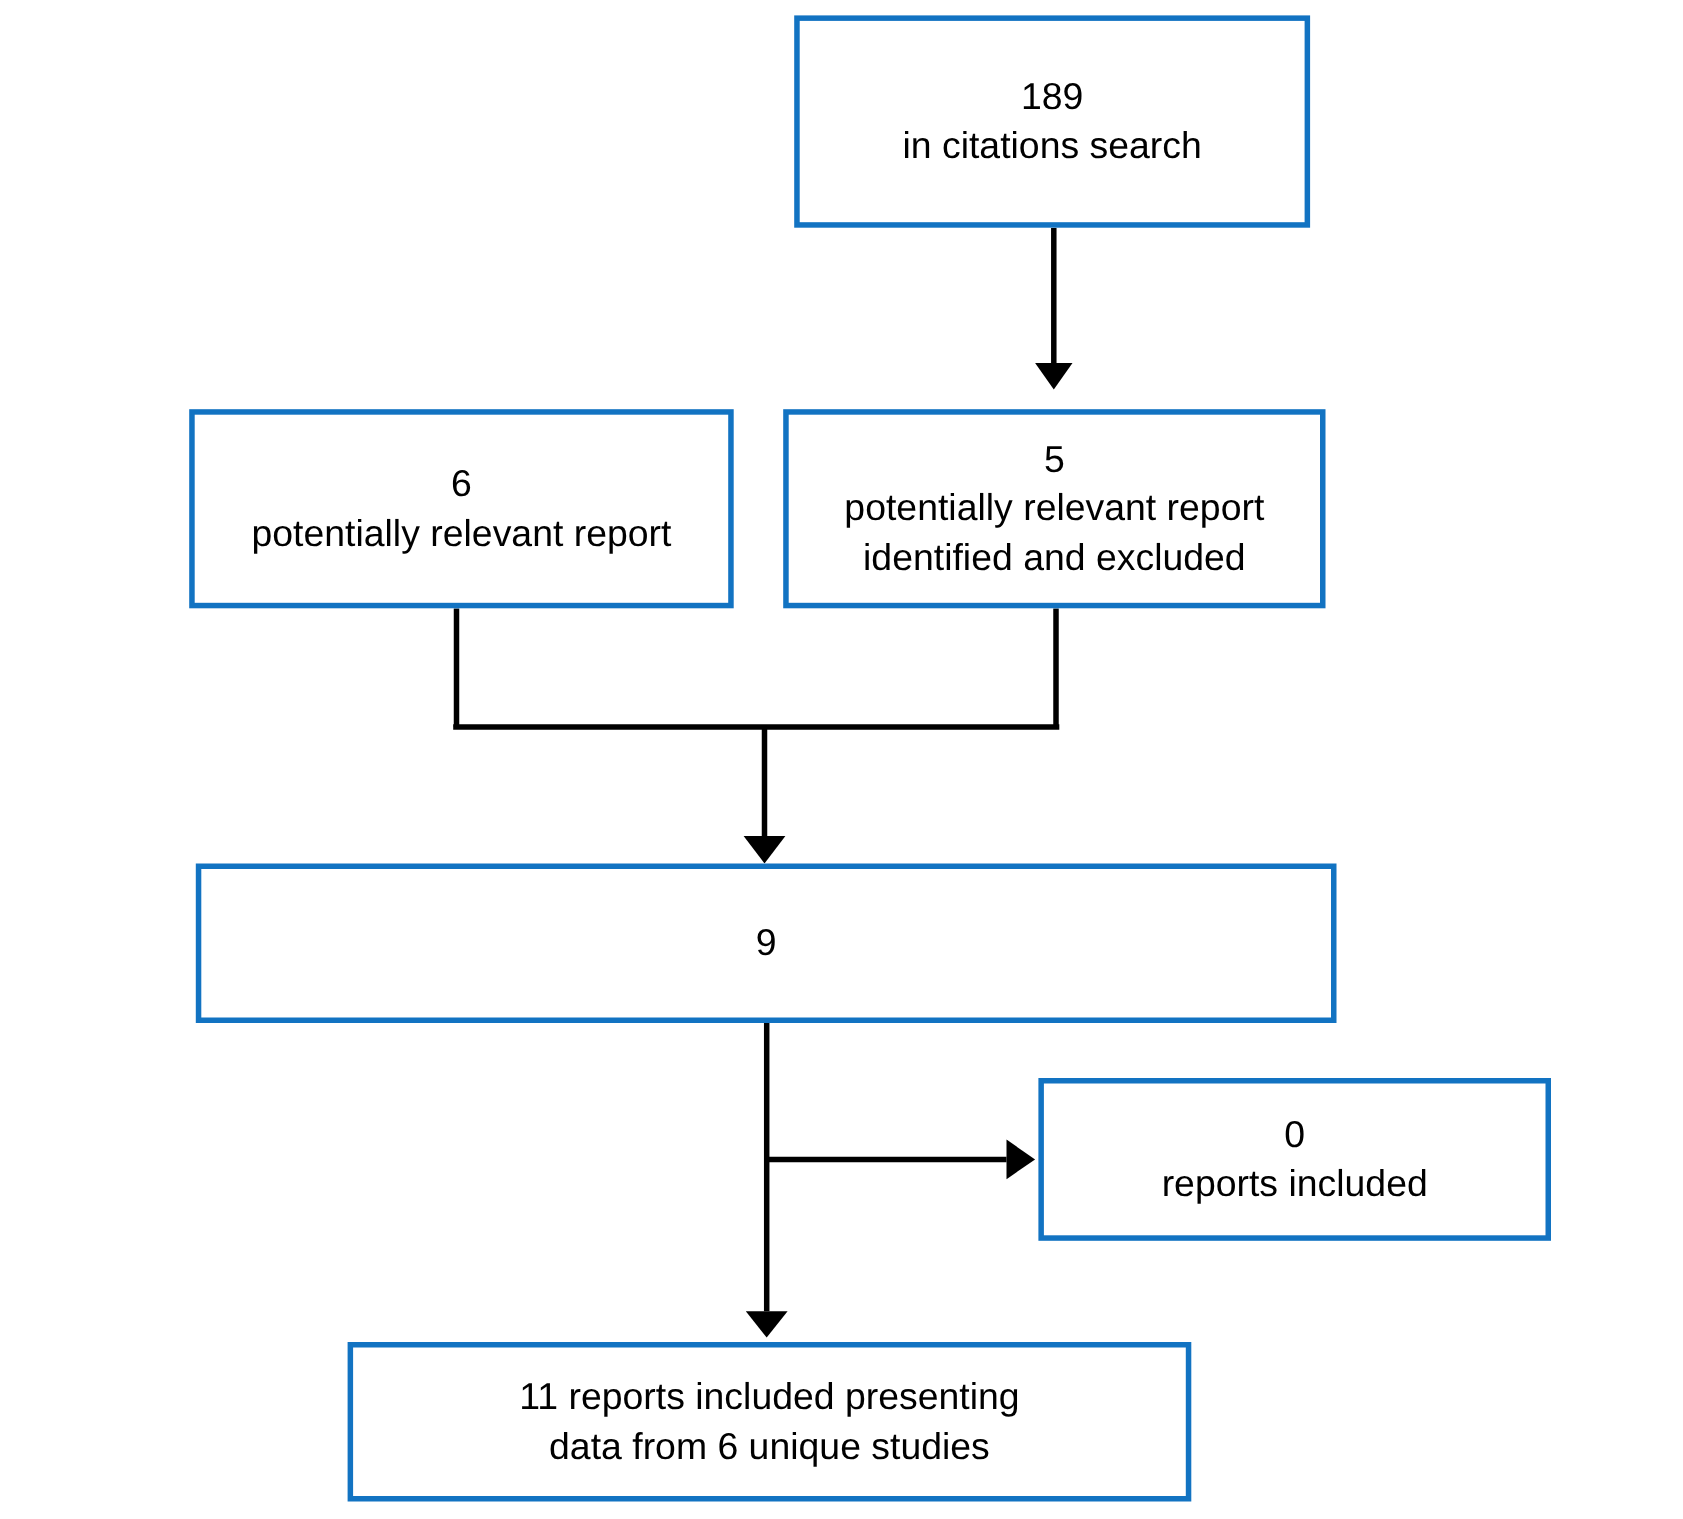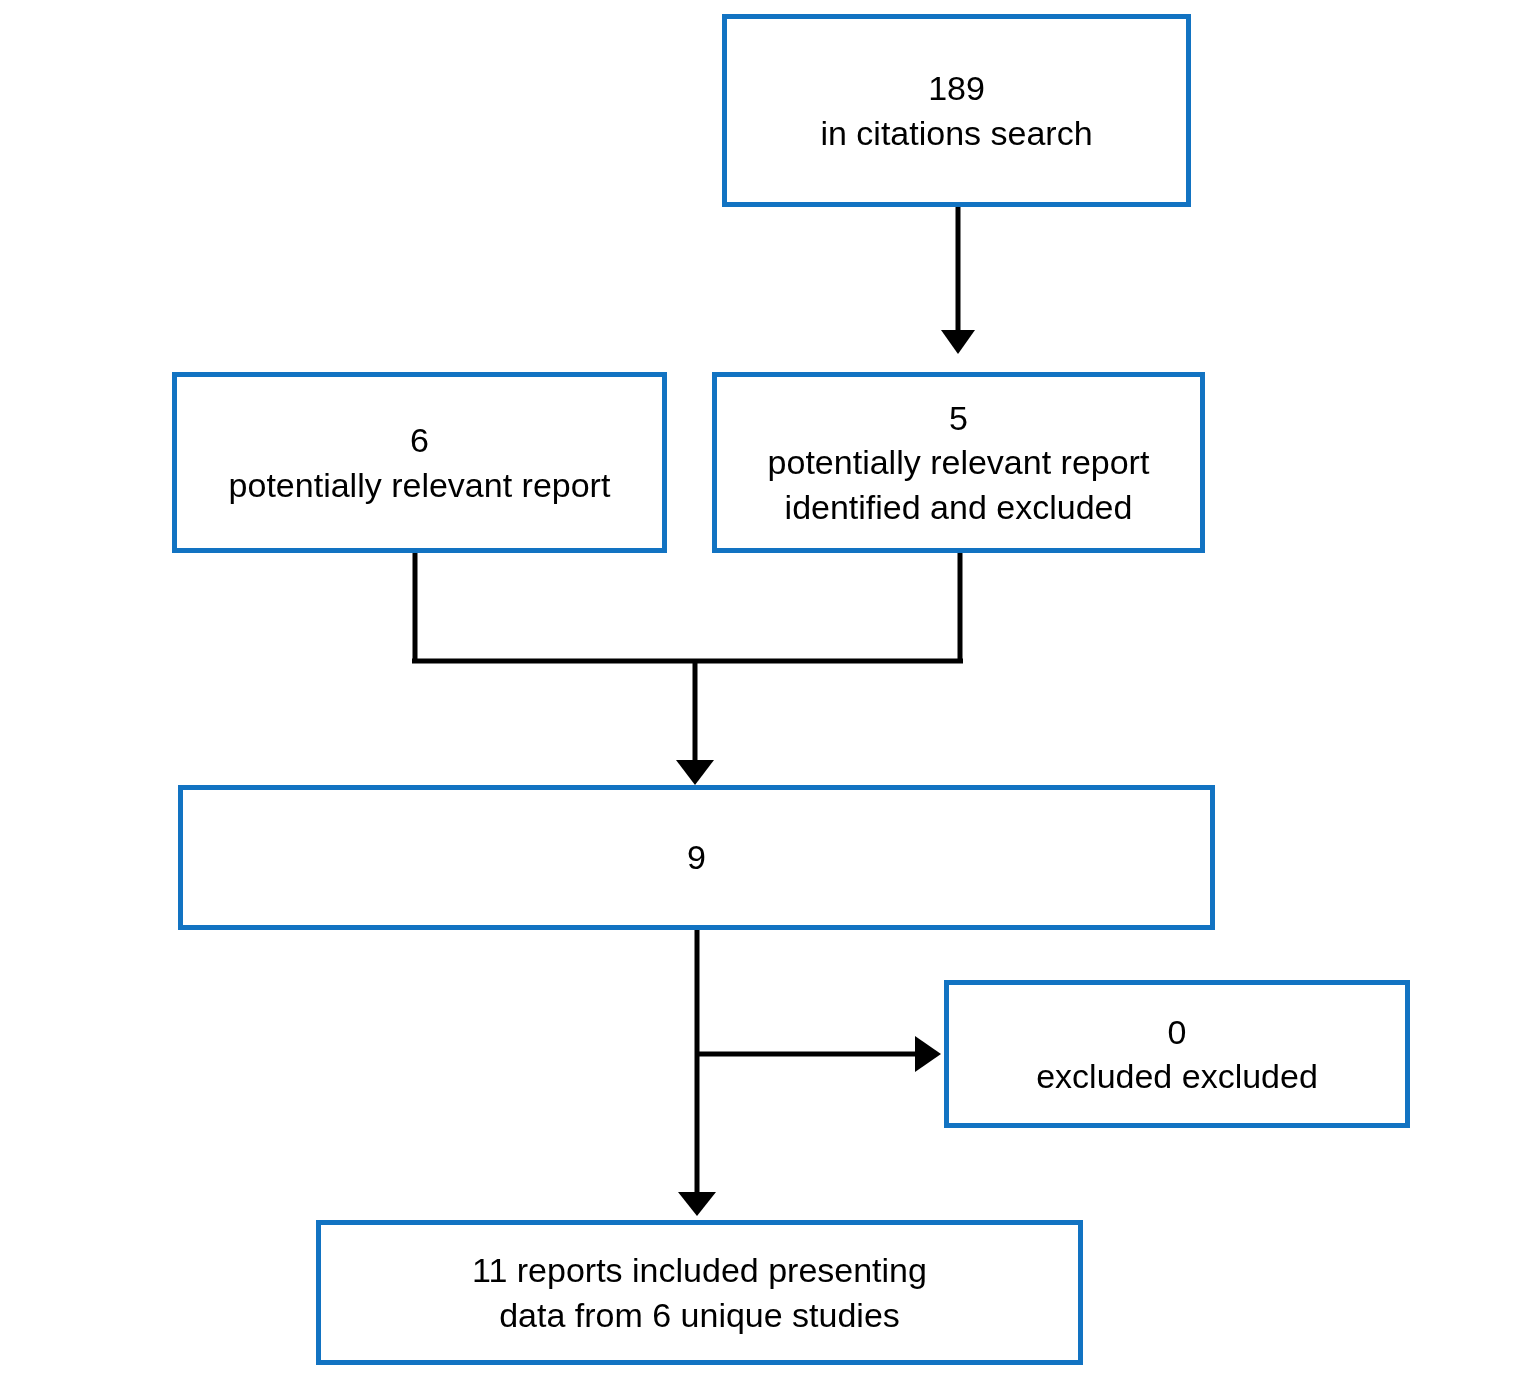--- a/index.html
+++ b/index.html
@@ -104,21 +104,21 @@
     <span class="line">potentially relevant report</span>
     <span class="line">identified and excluded</span>
   </div>
 
   <div class="flow-box" id="box-total">
     <span class="line">9</span>
   </div>
 
   <div class="flow-box" id="box-excluded">
     <span class="line">0</span>
-    <span class="line">excluded excluded</span>
+    <span class="line">reports included</span>
   </div>
 
   <div class="flow-box" id="box-included">
     <span class="line">11 reports included presenting</span>
     <span class="line">data from 6 unique studies</span>
   </div>
 
 </div>
 
 </body></html>

